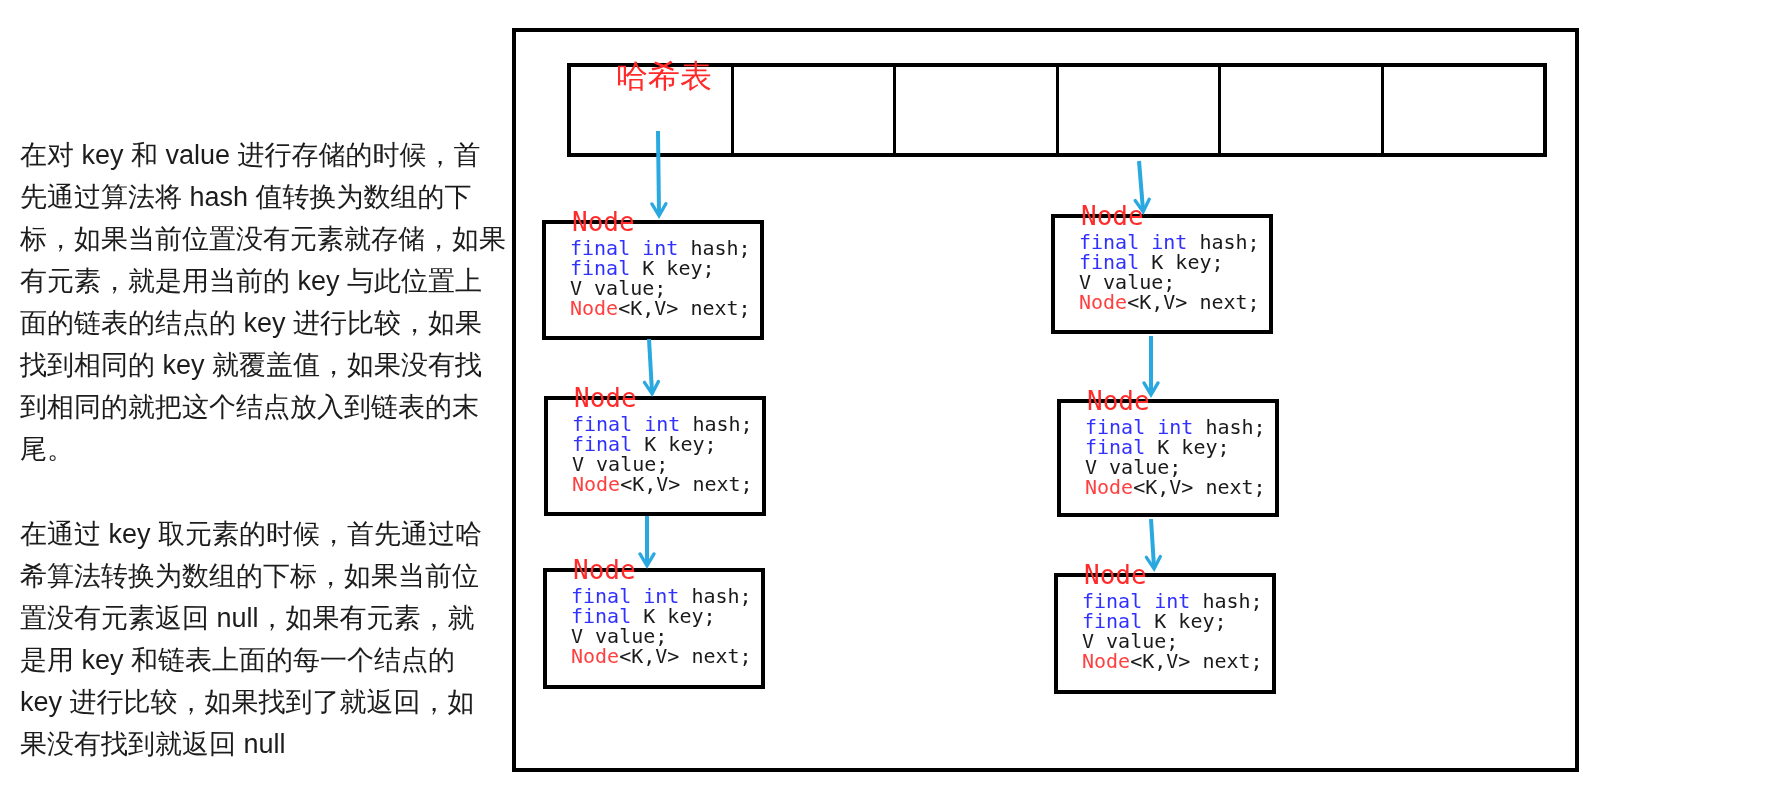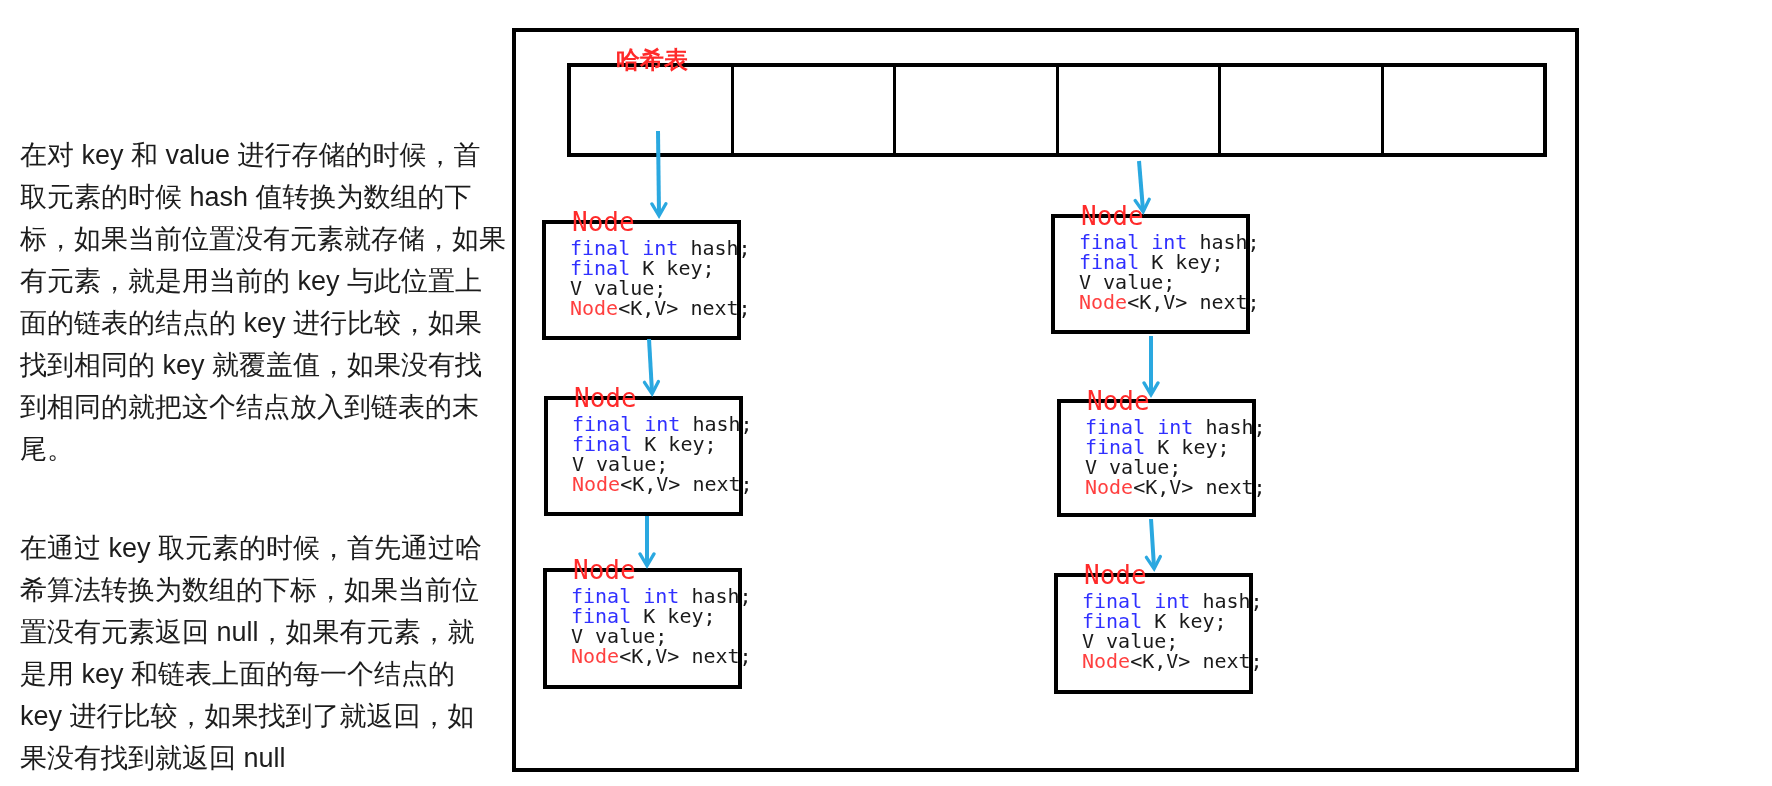--- a/index.html
+++ b/index.html
@@ -6,44 +6,44 @@
   html,body { width:1772px; height:786px; background:#ffffff; overflow:hidden;
               font-family:"Liberation Sans", sans-serif; }
 
   
   .left-text {
     position:absolute; left:20px; top:92px; width:500px;
     font-size:27px; line-height:42px; color:#1c1c1c;
     white-space:pre-line;
   }
   .left-text p { white-space:pre-line; }
-  .left-text p + p { margin-top:15px; }
+  .left-text p + p { margin-top:1px; }
 
   
   .diagram {
     position:absolute; left:512px; top:28px; width:1067px; height:744px;
     border:4px solid #000000;
   }
 
   
   .hash-array {
     position:absolute; left:51px; top:31px; width:980px; height:94px;
     border:4px solid #000000; display:flex;
   }
   .hash-cell { flex:1 1 0; border-right:3px solid #000000; }
   .hash-cell:last-child { border-right:none; }
 
   .hash-label {
-    position:absolute; left:100px; top:16px;
-    font-size:24px; line-height:24px; color:#ff2a2a; z-index:3;font-weight:bold;
+    position:absolute; left:100px; top:32px;
+    font-size:32px; line-height:24px; color:#ff2a2a; z-index:3;
   }
 
   
   .node {
-    position:absolute; width:199px; height:120px;
+    position:absolute; width:222px; height:120px;
     border:4px solid #000000; background:transparent;
   }
   .node-title {
     position:absolute; left:26px; top:-15px;
     font-family:"DejaVu Sans Mono", monospace;
     font-size:26px; line-height:26px; color:#ff2a2a;
   }
   .node-code {
     position:absolute; left:24px; top:14px;
     font-family:"DejaVu Sans Mono", monospace;
@@ -55,21 +55,21 @@
 
   
   svg.arrows { position:absolute; left:0; top:0; width:1059px; height:736px;
                overflow:visible; z-index:2; }
 </style>
 </head>
 <body>
 
 <div class="left-text">
   <p>在对 key 和 value 进行存储的时候，首
-取元素的时候 hash 值转换为数组的下
+先通过算法将 hash 值转换为数组的下
 标，如果当前位置没有元素就存储，如果
 有元素，就是用当前的 key 与此位置上
 面的链表的结点的 key 进行比较，如果
 找到相同的 key 就覆盖值，如果没有找
 到相同的就把这个结点放入到链表的末
 尾。</p>
   <p>在通过 key 取元素的时候，首先通过哈
 希算法转换为数组的下标，如果当前位
 置没有元素返回 null，如果有元素，就
 是用 key 和链表上面的每一个结点的

